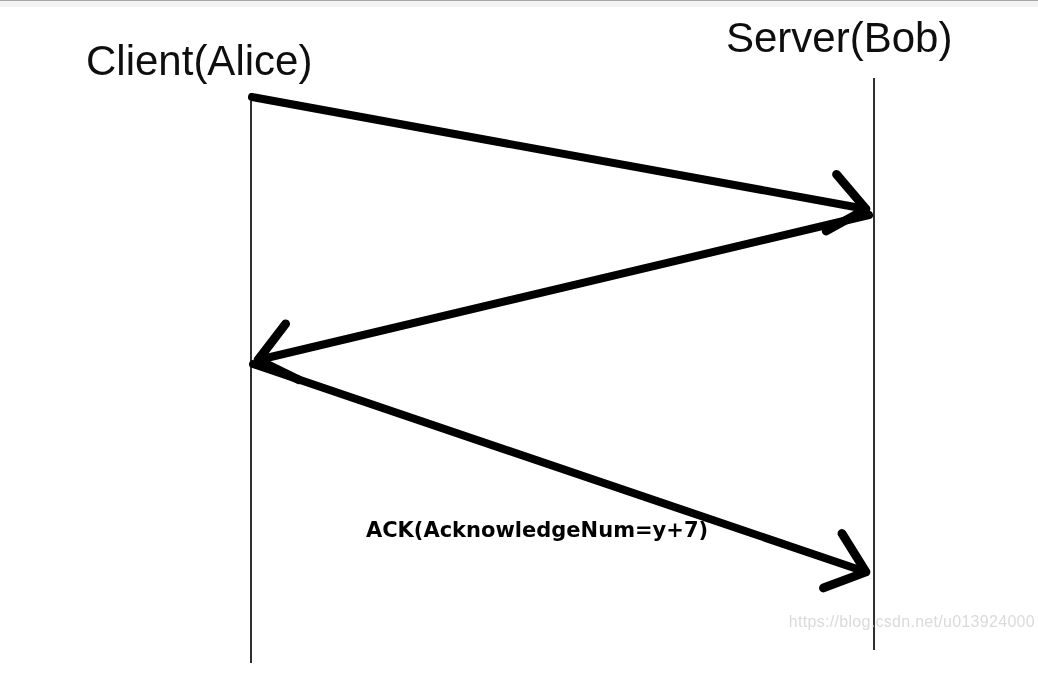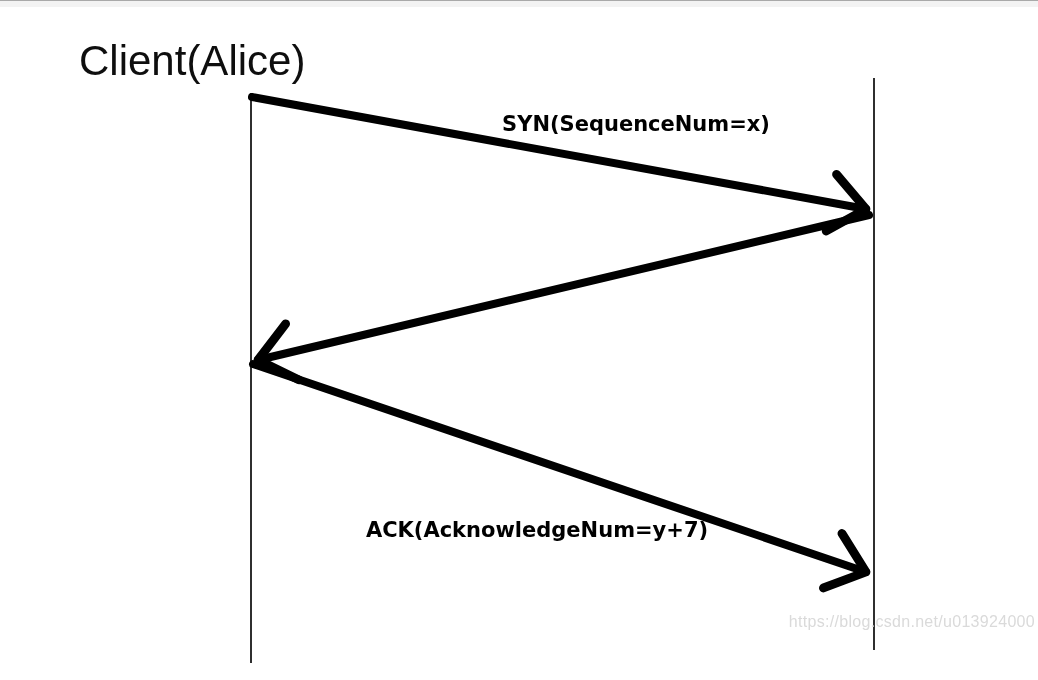--- a/index.html
+++ b/index.html
@@ -26,21 +26,21 @@
   }
   .actor-title {
     position: absolute;
     font-family: "Liberation Sans", sans-serif;
     font-size: 42px;
     font-weight: 400;
     color: #0e0e0e;
     white-space: nowrap;
     line-height: 1.15;
   }
-  .actor-title.client { left: 79px; top: 37px; text-align: center; }
+  .actor-title.client { left: 86px; top: 37px; text-align: center; }
   .actor-title.server { left: 726px; top: 14px; }
   .diagram-svg {
     position: absolute;
     left: 0; top: 0;
     width: 1038px;
     height: 680px;
   }
   .msg-label {
     position: absolute;
     font-family: "DejaVu Sans", "Liberation Sans", sans-serif;
@@ -66,36 +66,36 @@
 </style>
 </head>
 <body>
 
 <div class="canvas">
 
   <div class="top-strip"></div>
 
   <div class="actor-title client">Client(Alice)</div>
 
+  <div class="actor-title server">Server(Bob)</div>
 
   <svg class="diagram-svg" viewBox="0 0 1038 680" xmlns="http://www.w3.org/2000/svg">
     <defs>
       <marker id="arrowhead" markerUnits="strokeWidth" markerWidth="6.5" markerHeight="9" refX="5.2" refY="4.5" orient="auto">
         <path d="M0.8,0.9 L5.2,4.5 L0.8,8.1" fill="none" stroke="#000000" stroke-width="1.1" stroke-linecap="round" stroke-linejoin="round"></path>
       </marker>
     </defs>
 
     <line x1="251" y1="93" x2="251" y2="663" stroke="#2f2f2f" stroke-width="2"></line>
     <line x1="874" y1="78" x2="874" y2="650" stroke="#2f2f2f" stroke-width="2"></line>
 
     <line x1="252" y1="97" x2="866" y2="209" stroke="#000000" stroke-width="8" stroke-linecap="round" marker-end="url(#arrowhead)"></line>
     <line x1="869" y1="215" x2="258" y2="360" stroke="#000000" stroke-width="8" stroke-linecap="round" marker-end="url(#arrowhead)"></line>
     <line x1="253" y1="364" x2="866" y2="572" stroke="#000000" stroke-width="8" stroke-linecap="round" marker-end="url(#arrowhead)"></line>
   </svg>
 
-  <div class="msg-label label-syn">SYN(SequenceNum=x)</div>
 
 
   <div class="msg-label label-ack">ACK(AcknowledgeNum=y+7)</div>
 
   <div class="watermark">https://blog.csdn.net/u013924000</div>
 
 </div>
 
 </body></html>

